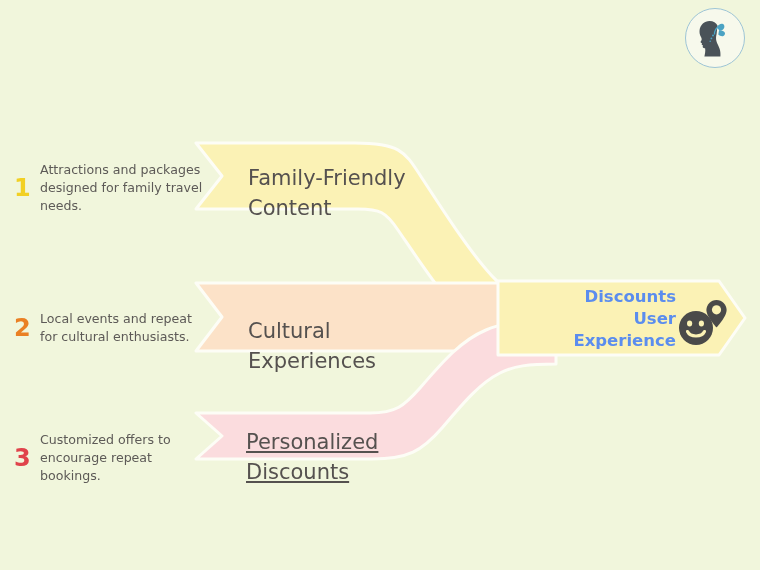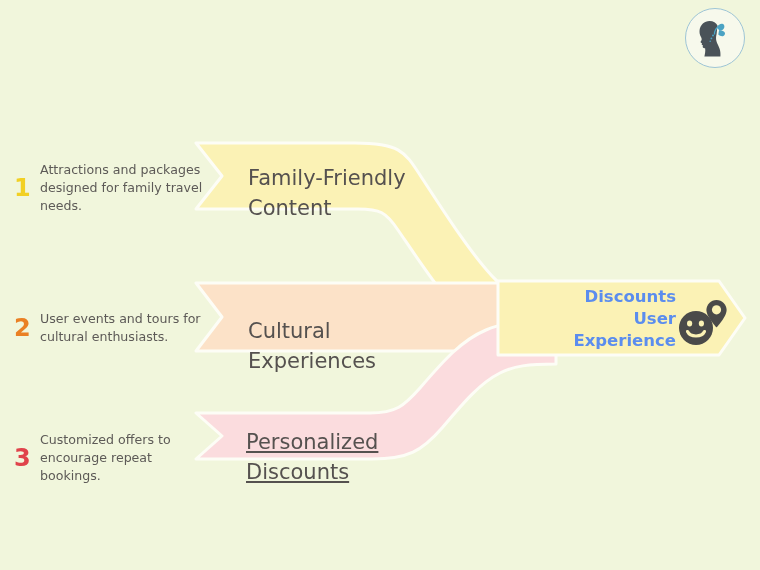--- a/index.html
+++ b/index.html
@@ -204,20 +204,20 @@
       </g>
     </svg>
   </div>
 
   <div class="step" id="step-1">
     <div class="step-num" style="color:#f2d024">1</div>
     <div class="step-desc">Attractions and packages designed for family travel needs.</div>
   </div>
   <div class="step" id="step-2">
     <div class="step-num" style="color:#ea8024">2</div>
-    <div class="step-desc">User events and tours for cultural enthusiasts.</div>
+    <div class="step-desc">Local events and repeat for cultural enthusiasts.</div>
   </div>
   <div class="step" id="step-3">
     <div class="step-num" style="color:#e0434b">3</div>
     <div class="step-desc">Customized offers to encourage repeat bookings.</div>
   </div>
 
 </div>
 
 </body></html>

